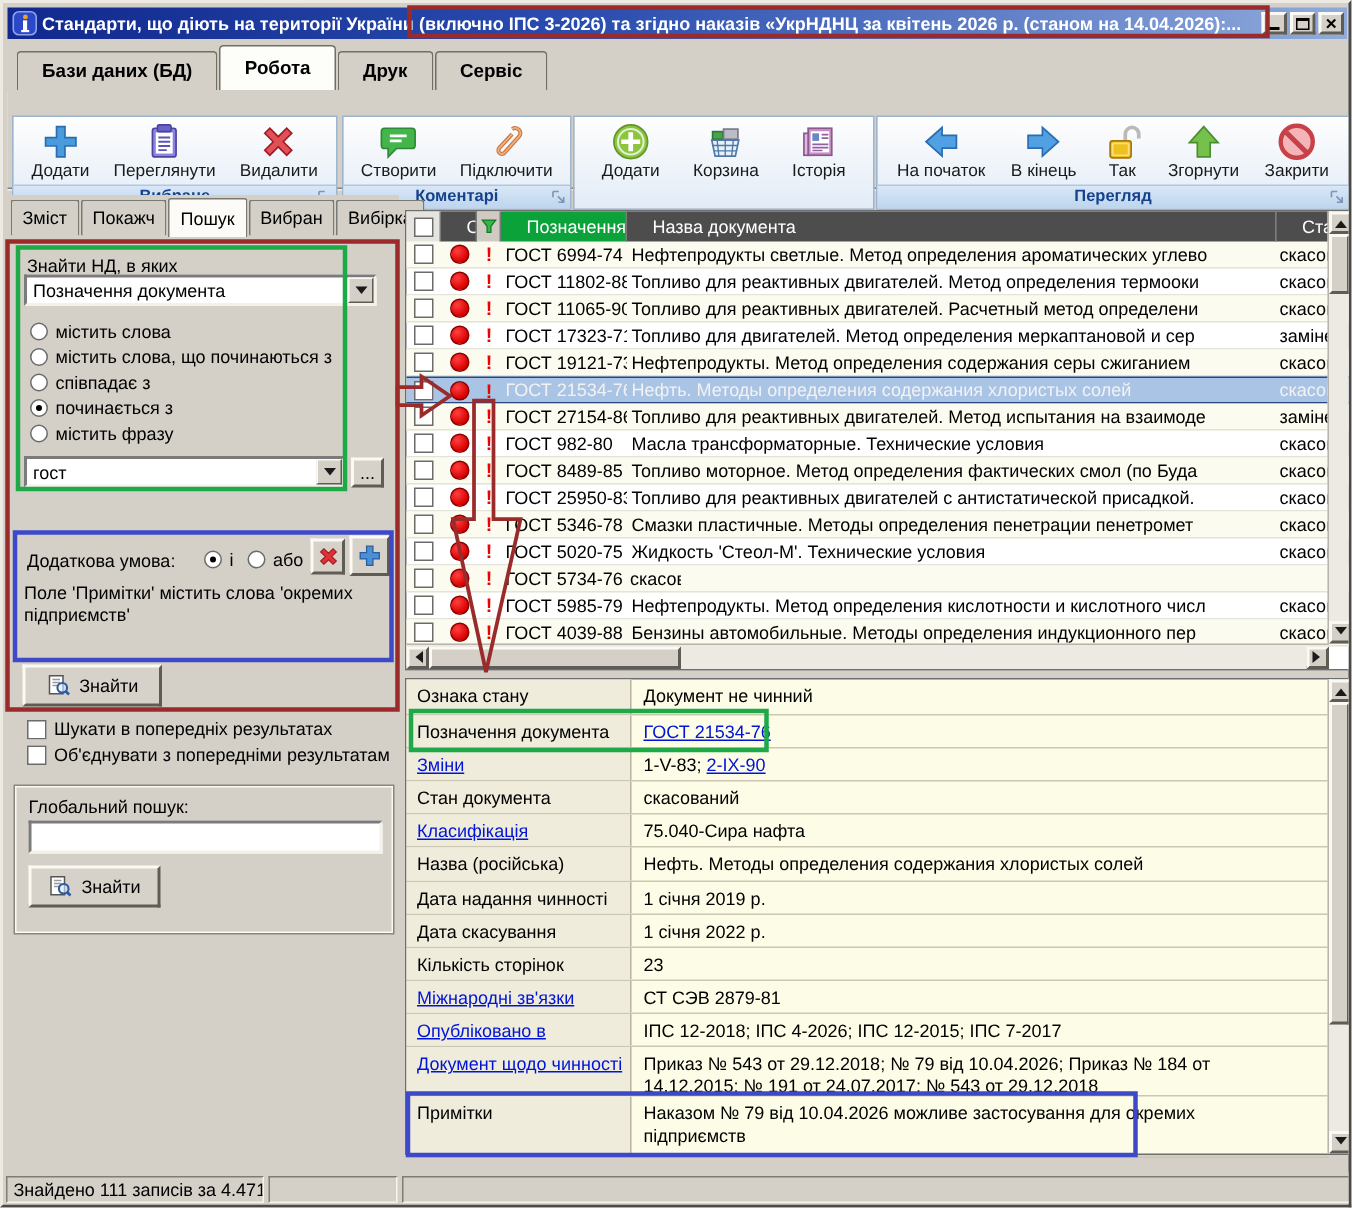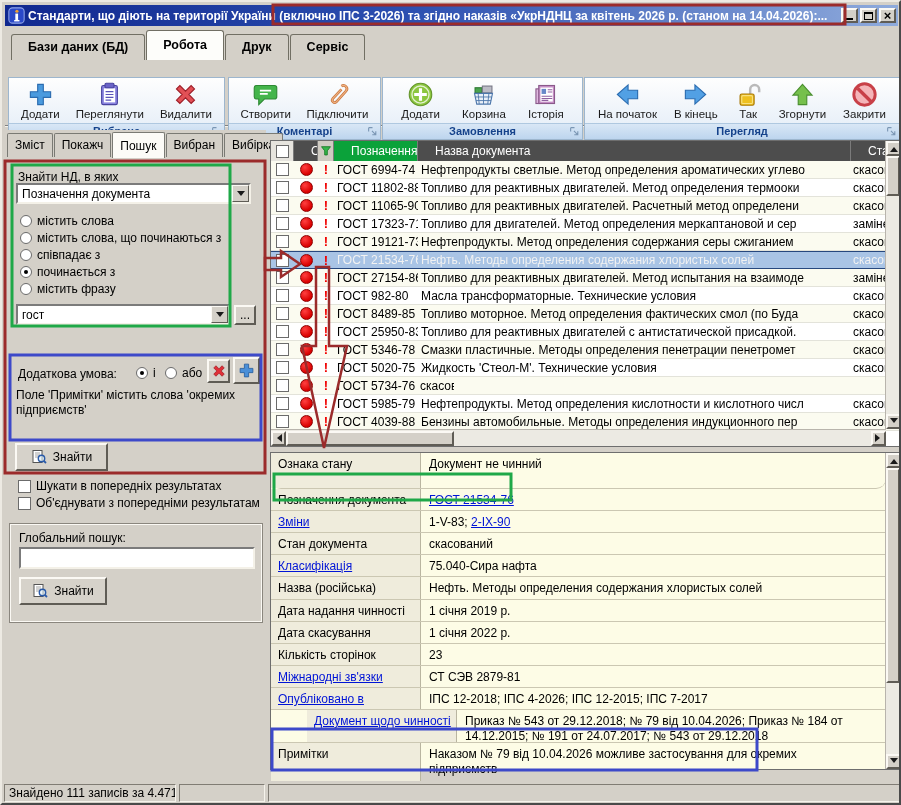--- a/index.html
+++ b/index.html
@@ -230,24 +230,20 @@
             <span class="ticon"><svg viewBox="0 0 24 24">
                 <rect x="3.5" y="7" width="3.5" height="13" fill="#E0B8E0" stroke="#8A5A8A"></rect>
                 <rect x="6" y="4" width="14" height="16" fill="#C890C8" stroke="#8A5A8A"></rect>
                 <rect x="7.5" y="5.8" width="11" height="12.5" fill="#fff"></rect>
                 <rect x="8.5" y="7" width="4" height="4.5" fill="#6888C8"></rect>
                 <path d="M14 7.8h4M14 9.8h4M8.5 13.5h9.5M8.5 15.5h9.5M8.5 17.2h6" stroke="#9060A0" stroke-width="1"></path>
               </svg></span>
             <span class="tlabel">Історія</span>
           </div>
         </div>
-        <div class="g-caption"><span>Замовлення</span><span class="launcher"><svg viewBox="0 0 10 10" fill="none">
-              <path d="M1.5 1.5h3.5M1.5 1.5v3.5" stroke="#7A96B4"></path>
-              <path d="M4.5 4.5l3.5 3.5M8 4.8V8H4.8" stroke="#7A96B4"></path>
-            </svg></span></div>
       </div>
       <div class="tgroup tg3">
         <div class="g-buttons">
           <div class="tbtn">
             <span class="ticon"><svg viewBox="0 0 24 24">
                 <path d="M3 12L12.5 3.5v4.7H21v7.6h-8.5v4.7z" fill="#52A0E4" stroke="#2B6CB0"></path>
               </svg></span>
             <span class="tlabel">На початок</span>
           </div>
           <div class="tbtn">
@@ -602,21 +598,21 @@
         <div class="thumb" style="width: 168px; height: 15px;"></div>
         <div style="flex: 1 1 0%;"></div>
         <div class="sbtn">
           <span class="tri-r"></span>
         </div>
       </div>
     </div>
 
   <div class="details" id="details">
       <div class="d-main" style="width: 615px;">
-        <div class="d-row" style="height: 36px; border-radius: 10px;">
+        <div class="d-row" style="height: 24px;">
           <div class="d-label">Ознака стану</div>
           <div class="d-value">
             <div class="d-value-inner">Документ не чинний</div>
           </div>
         </div>
         <div class="d-row" style="height: 22px;">
           <div class="d-label">Позначення документа</div>
           <div class="d-value">
             <div class="d-value-inner"><a class="lnk">ГОСТ 21534-76</a></div>
           </div>
@@ -668,21 +664,21 @@
           <div class="d-value">
             <div class="d-value-inner">СТ СЭВ 2879-81</div>
           </div>
         </div>
         <div class="d-row" style="height: 22px;">
           <div class="d-label"><a class="lnk">Опубліковано в</a></div>
           <div class="d-value">
             <div class="d-value-inner">ІПС 12-2018; ІПС 4-2026; ІПС 12-2015; ІПС 7-2017</div>
           </div>
         </div>
-        <div class="d-row" style="height: 33px; padding-left: 36px;">
+        <div class="d-row" style="height: 33px;">
           <div class="d-label"><a class="lnk">Документ щодо чинності</a></div>
           <div class="d-value">
             <div class="d-value-inner">Приказ № 543 от 29.12.2018; № 79 від 10.04.2026; Приказ № 184 от 14.12.2015; № 191 от 24.07.2017; № 543 от 29.12.2018</div>
           </div>
         </div>
         <div class="d-row" style="height: 41px;">
           <div class="d-label">Примітки</div>
           <div class="d-value">
             <div class="d-value-inner">Наказом № 79 від 10.04.2026 можливе застосування для окремих підприємств</div>
           </div>

